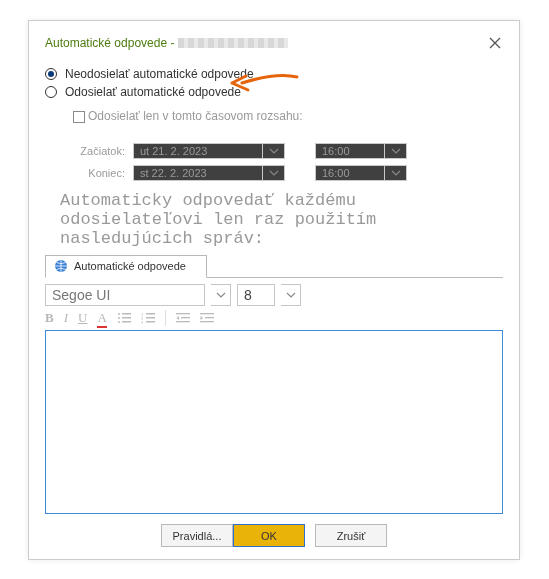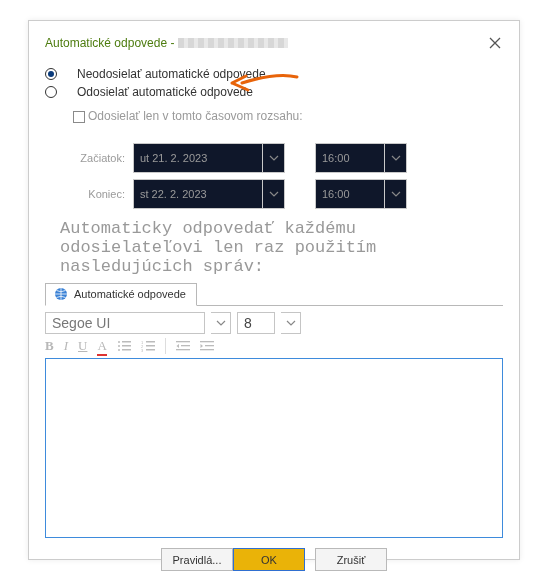--- a/index.html
+++ b/index.html
@@ -46,21 +46,21 @@
     vertical-align: middle;
   }
   .close {
     width: 16px; height: 16px;
     display: flex; align-items: center; justify-content: center;
     cursor: pointer;
     color:#555;
   }
   .radio-group { margin-top: 2px; }
   .radio-row {
-    display: flex; align-items: center; gap: 20px;
+    display: flex; align-items: center; gap: 8px;
     margin: 4px 0;
     cursor: pointer;
     position: relative;
   }
   .radio {
     width: 12px; height: 12px;
     border: 1px solid #333;
     border-radius: 50%;
     display: inline-flex; align-items: center; justify-content: center;
   }
@@ -77,39 +77,39 @@
   .disabled, .disabled * { color:#9a9a9a !important; }
   .time-grid {
     margin-left: 28px;
     display: grid;
     grid-template-columns: 60px 130px 22px 30px 70px 22px;
     row-gap: 6px;
     align-items: center;
   }
   .time-grid .lbl { text-align: right; padding-right:8px; font-size:11px; }
   .combo {
-    height: 30px; border:1px solid #c9c9c9; background:#0f172a;
+    height: 16px; border:1px solid #c9c9c9; background:#404040;
     padding: 2px 6px; font-size:11px; display:flex; align-items:center;
   }
   .combo.drop {
     width:22px; padding:0; justify-content:center; border-left:none;
   }
   .note {
     color:#999; font-size:17px;
     margin: 10px 0 6px 15px;
     font-family: Liberation Mono, monospace;
   }
   .tabbar {
     display:flex; align-items:flex-end;
     border-bottom:1px solid #b8b8b8;
     margin-bottom:6px;
   }
   .tab {
     display:flex; align-items:center; gap:6px;
-    padding: 3px 10px 4px 8px;
+    padding: 3px 20px 4px 8px;
     border:1px solid #b8b8b8;
     border-bottom: 1px solid #fff;
     background:#fff;
     position: relative; top:1px;
     font-size:11px;
   }
   .globe {
     width:14px;height:14px;
   }
   .editor-toolbar {

